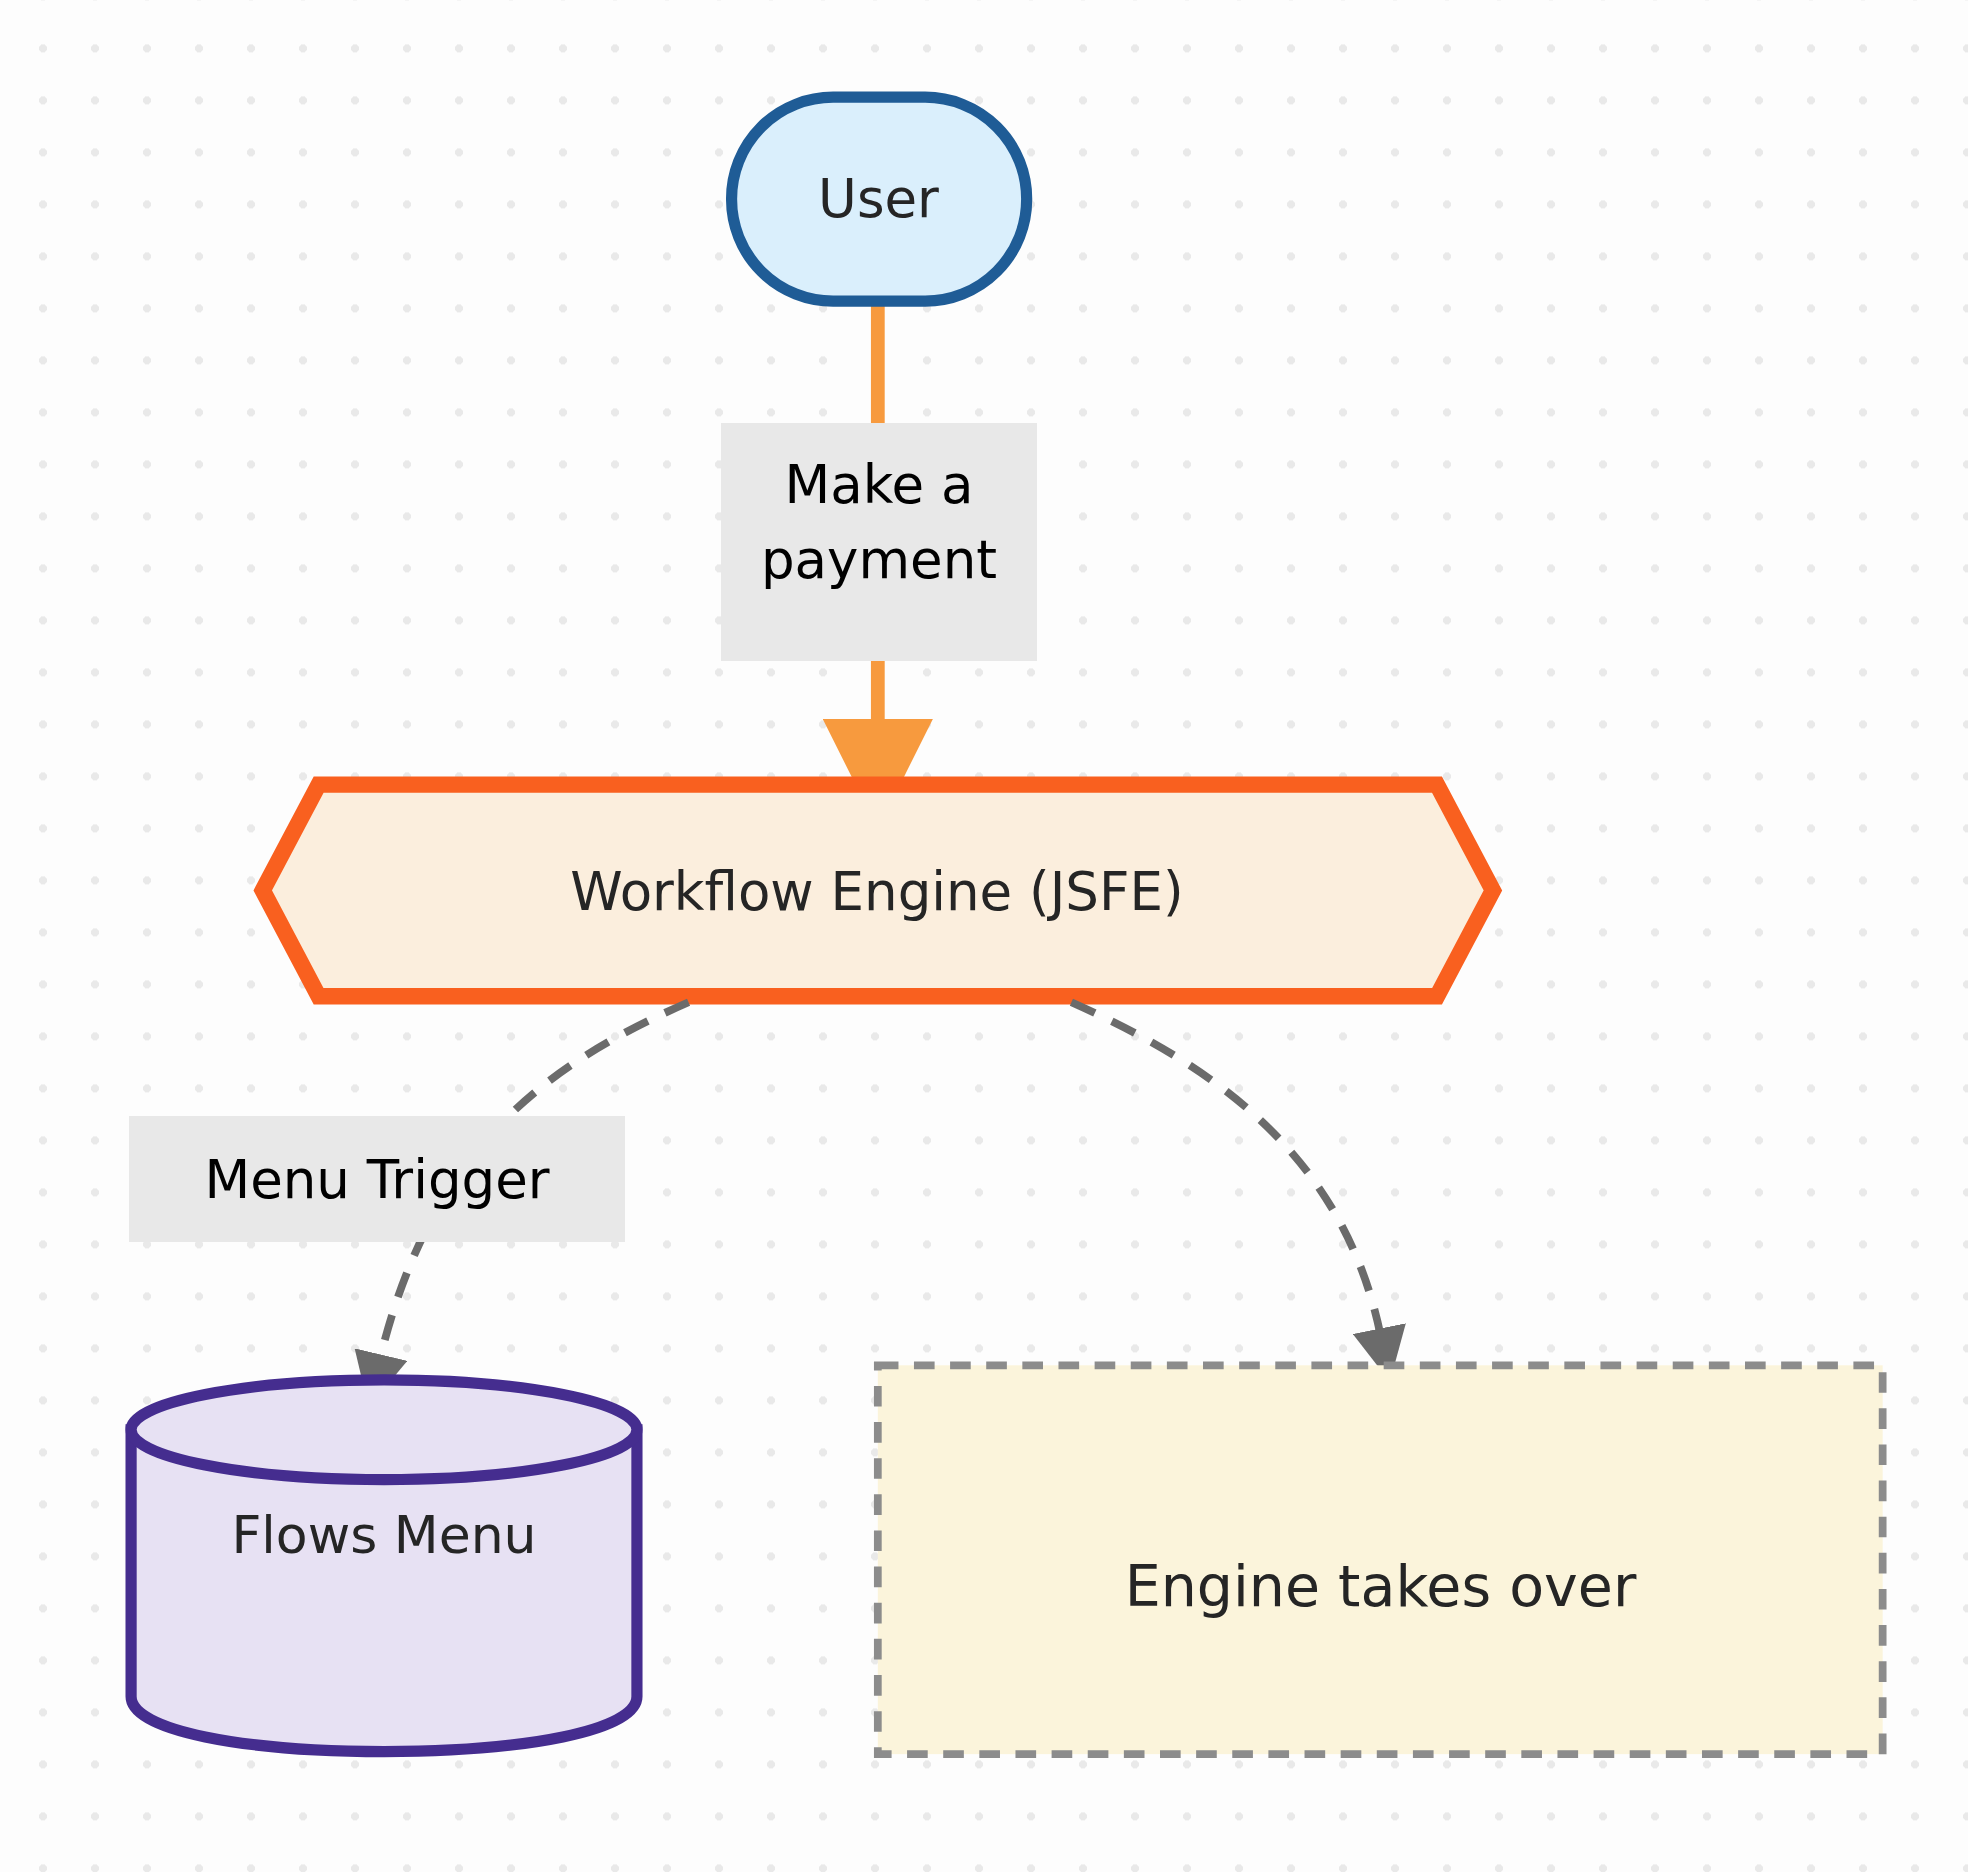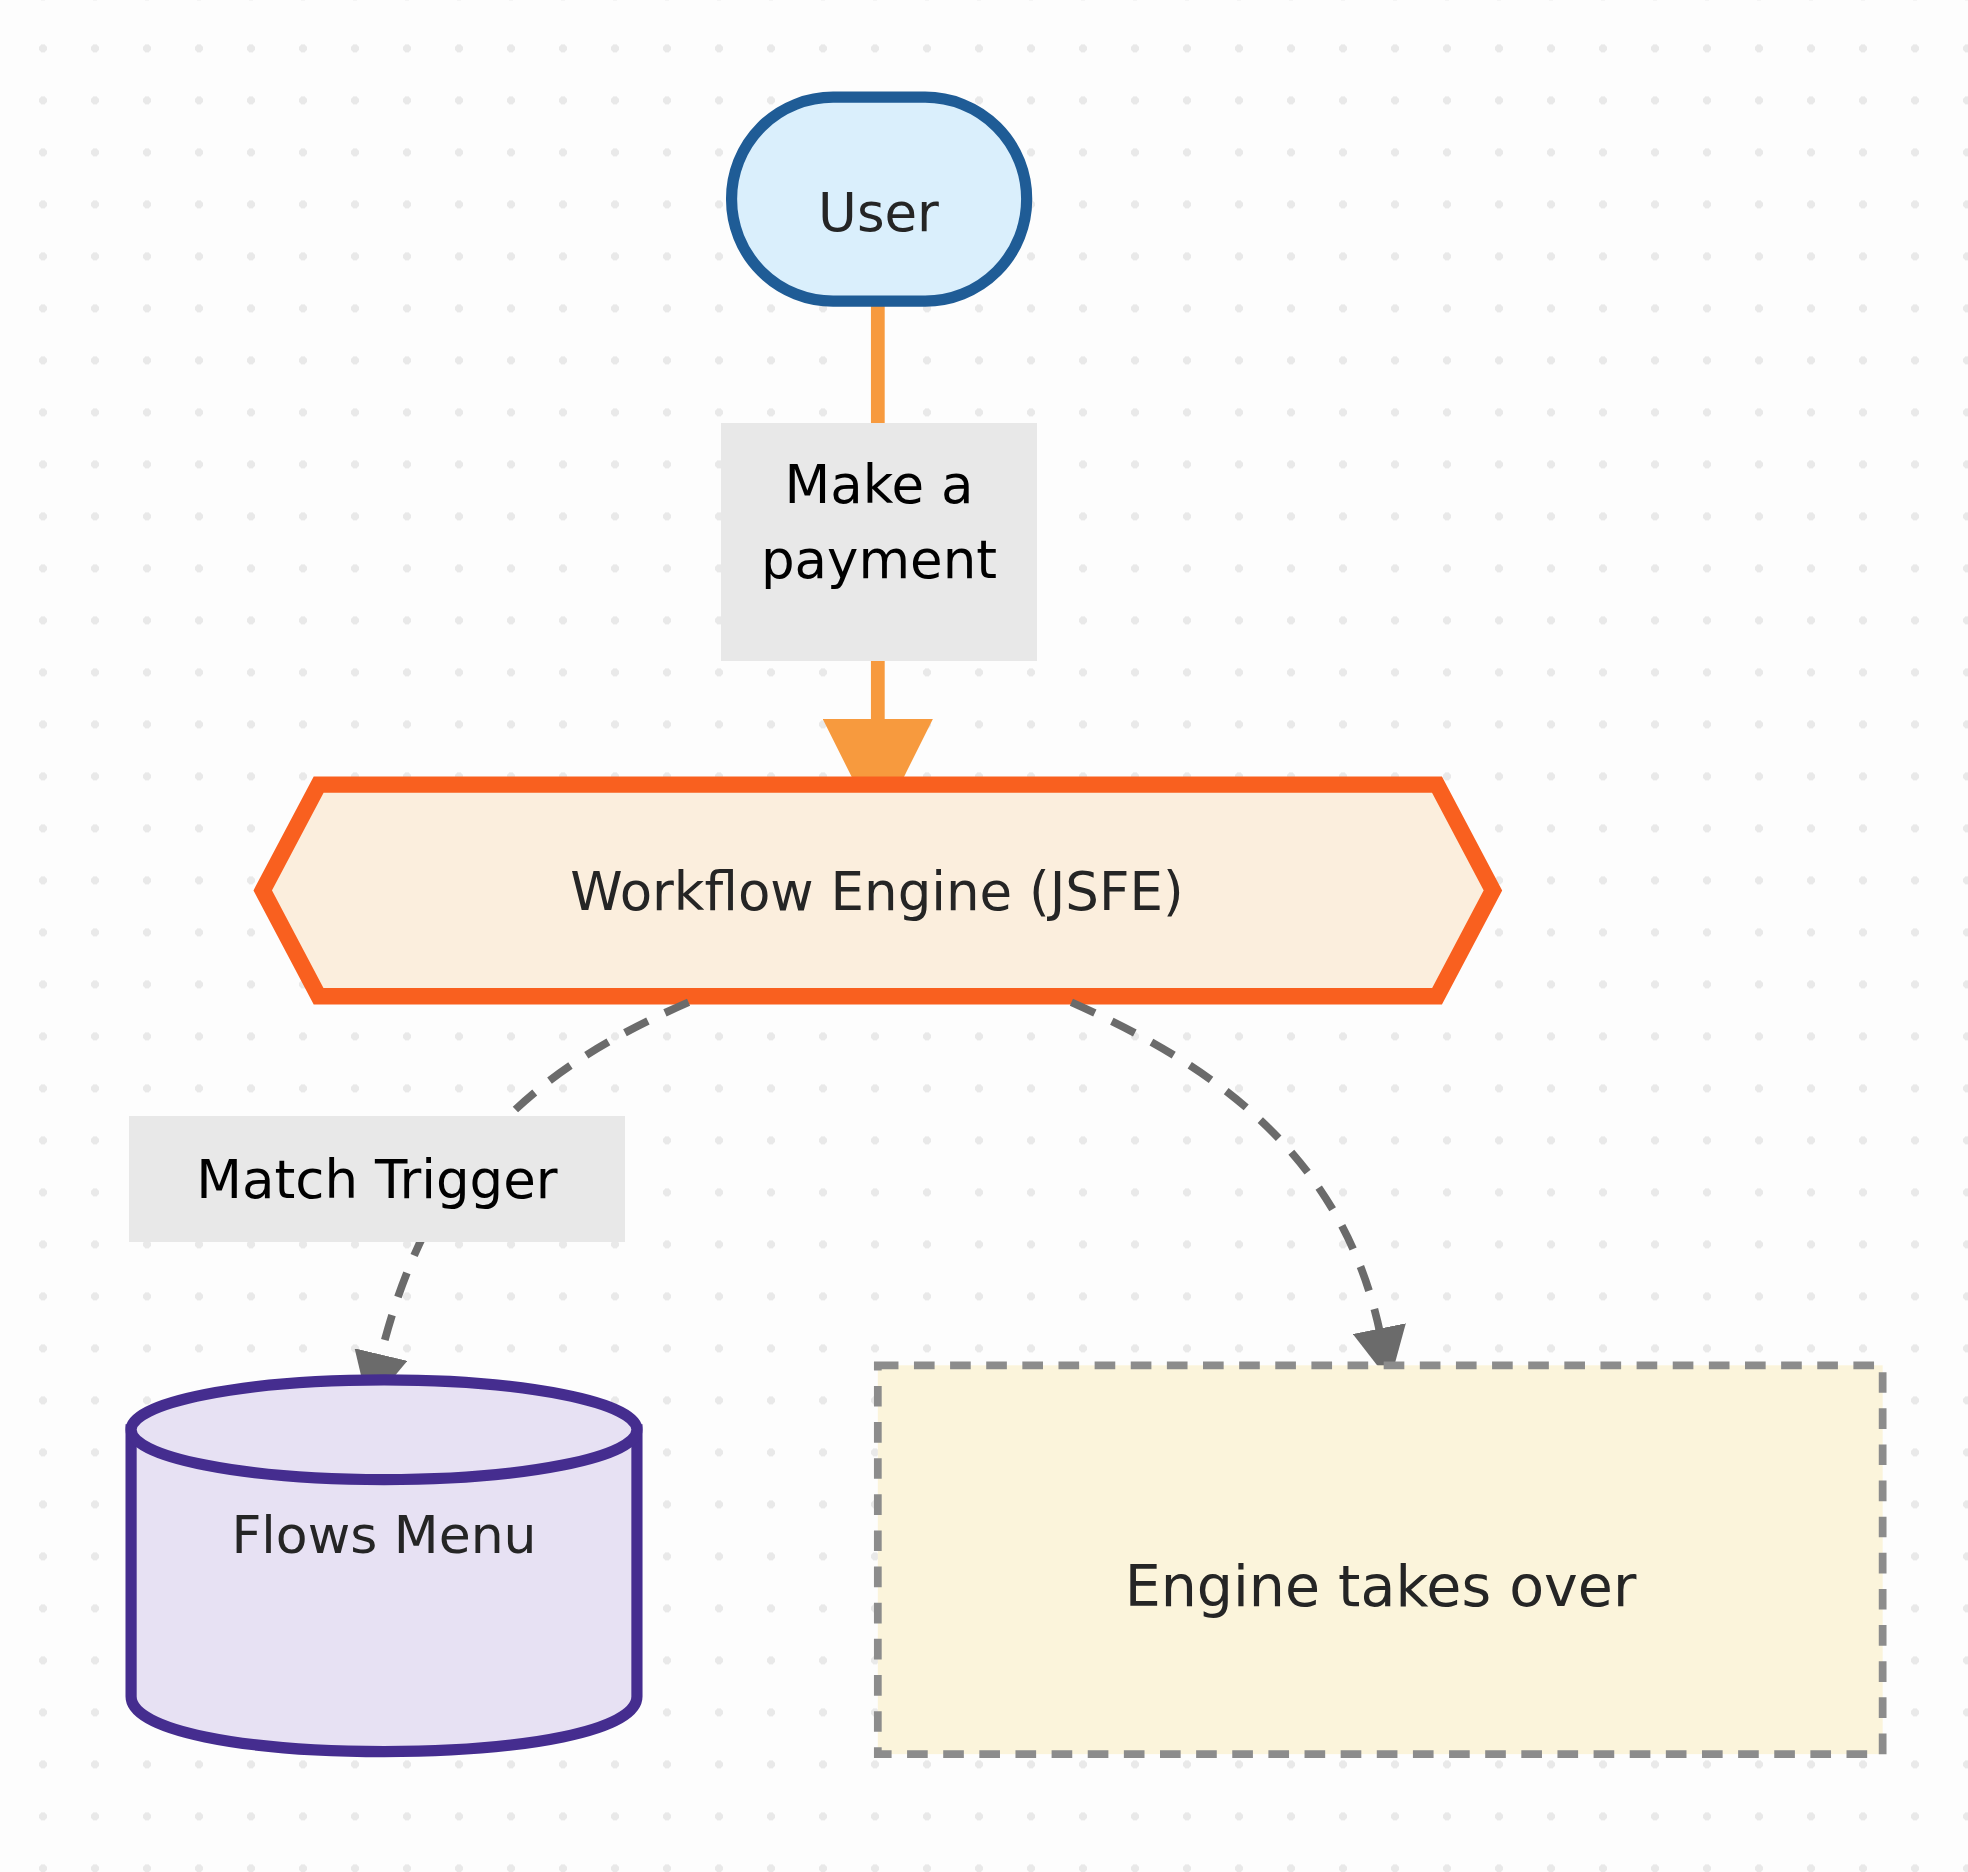--- a/index.html
+++ b/index.html
@@ -98,29 +98,29 @@
     <g>
       <path d="M 152,1662 L 152,1972 C 152,2012 284,2036 446,2036 C 608,2036 740,2012 740,1972 L 740,1662 Z" fill="#e7e1f3" stroke="#452d8f" stroke-width="13"></path>
       <ellipse cx="446" cy="1662" rx="294" ry="58" fill="#e7e1f3" stroke="#452d8f" stroke-width="13"></ellipse>
     </g>
 
     <g>
       <rect x="1020" y="1587" width="1168" height="452" fill="#fbf4db" stroke="#8c8c8c" stroke-width="9" stroke-dasharray="24 18"></rect>
     </g>
   </svg>
 
-  <div class="node-label" style="left:731px; top:110px; width:295px; height:204px; font-size:53px;">User</div>
+  <div class="node-label" style="left:731px; top:96px; width:295px; height:204px; font-size:53px;">User</div>
 
   <div class="node-label" style="left:262px; top:785px; width:1230px; height:212px; font-size:53px;">Workflow Engine (JSFE)</div>
 
   <div class="node-label" style="left:131px; top:1496px; width:506px; height:77px; font-size:52px;">Flows Menu</div>
 
   <div class="edge-label" style="left:721px; top:423px; width:316px; height:238px; font-size:53px; padding-top:24px;">Make a
 payment</div>
 
-  <div class="edge-label" style="left:129px; top:1116px; width:496px; height:126px; font-size:53px; padding-top:26px;">Match Trigger</div>
+  <div class="edge-label" style="left:129px; top:1116px; width:496px; height:126px; font-size:53px; padding-top:26px;">Menu Trigger</div>
 
   <div class="note-text" style="left:878px; top:1437px; width:1005px; font-size:57px;">
     <div>Engine takes over</div>
   </div>
 
 </div>
 
 
 </body></html>

